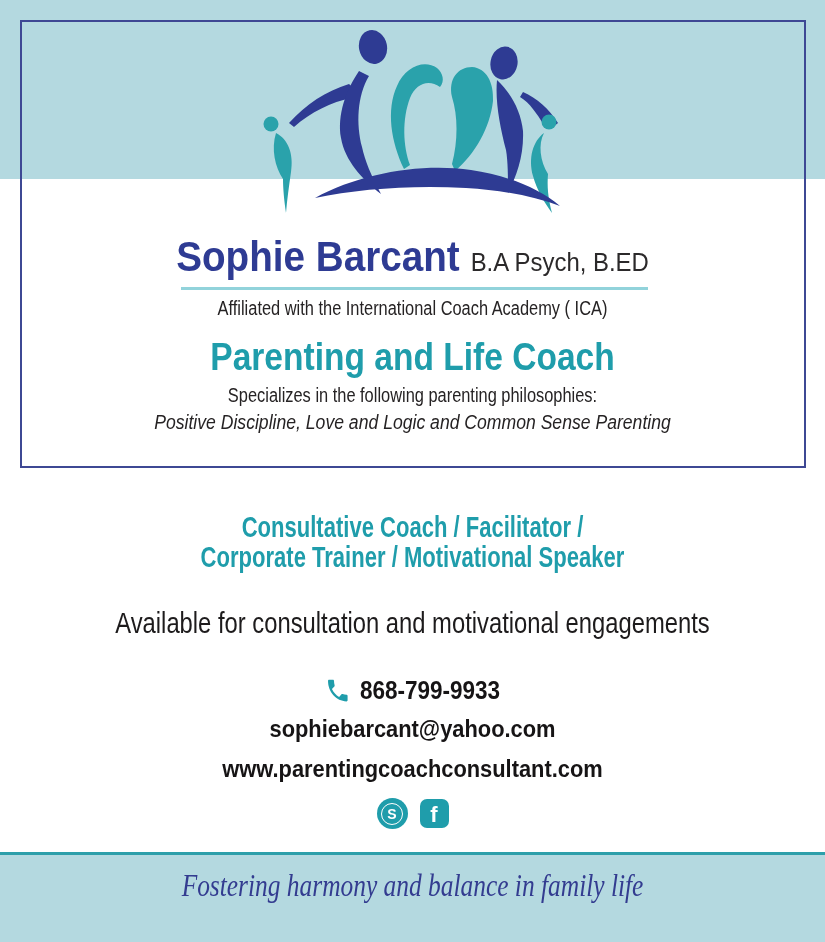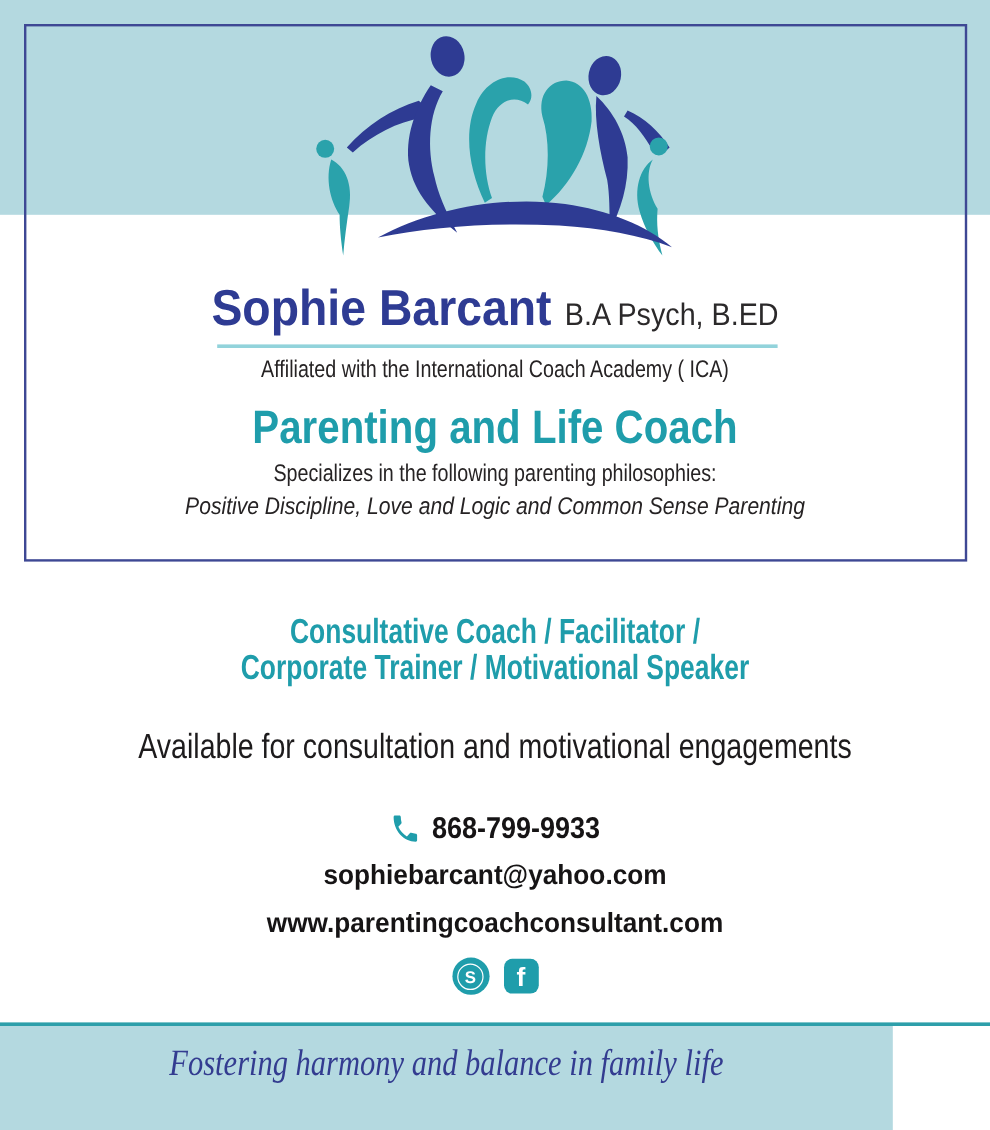--- a/index.html
+++ b/index.html
@@ -25,21 +25,21 @@
   .phone-num{font-size:25px;font-weight:bold;color:#161415;}
   .email{top:714px;font-size:23px;line-height:30px;font-weight:bold;color:#161415;transform:scaleX(0.95);}
   .website{top:754px;font-size:23px;line-height:30px;font-weight:bold;color:#161415;transform:scaleX(0.95);}
   .social-row{top:798px;display:flex;align-items:center;justify-content:center;gap:12px;}
   .skype{width:31px;height:31px;border-radius:50%;background:#1f9dab;display:flex;align-items:center;justify-content:center;cursor:pointer;}
   .skype-inner{width:20px;height:20px;border:1.6px solid #ffffff;border-radius:50%;display:flex;align-items:center;justify-content:center;
     color:#ffffff;font-size:14px;font-weight:bold;line-height:1;}
   .facebook{width:29px;height:29px;border-radius:7px;background:#1f9dab;display:flex;align-items:flex-end;justify-content:center;cursor:pointer;
     color:#ffffff;font-size:22px;font-weight:bold;line-height:1;padding-bottom:2px;box-sizing:border-box;}
   .band-bottom-line{position:absolute;left:0;top:852px;width:825px;height:3px;background:#2d9faa;}
-  .band-bottom{position:absolute;left:0;top:855px;width:744px;height:87px;background:#b4d9e0;}
+  .band-bottom{position:absolute;left:0;top:855px;width:825px;height:87px;background:#b4d9e0;}
   .tagline{margin-top:13px;text-align:center;font-family:"Liberation Serif",serif;font-style:italic;
     font-size:31px;color:#333c90;transform:scaleX(0.82);white-space:nowrap;}
 </style>
 </head>
 <body>
 
 <div class="page">
 
   <div class="band-top"></div>
   <div class="frame"></div>

